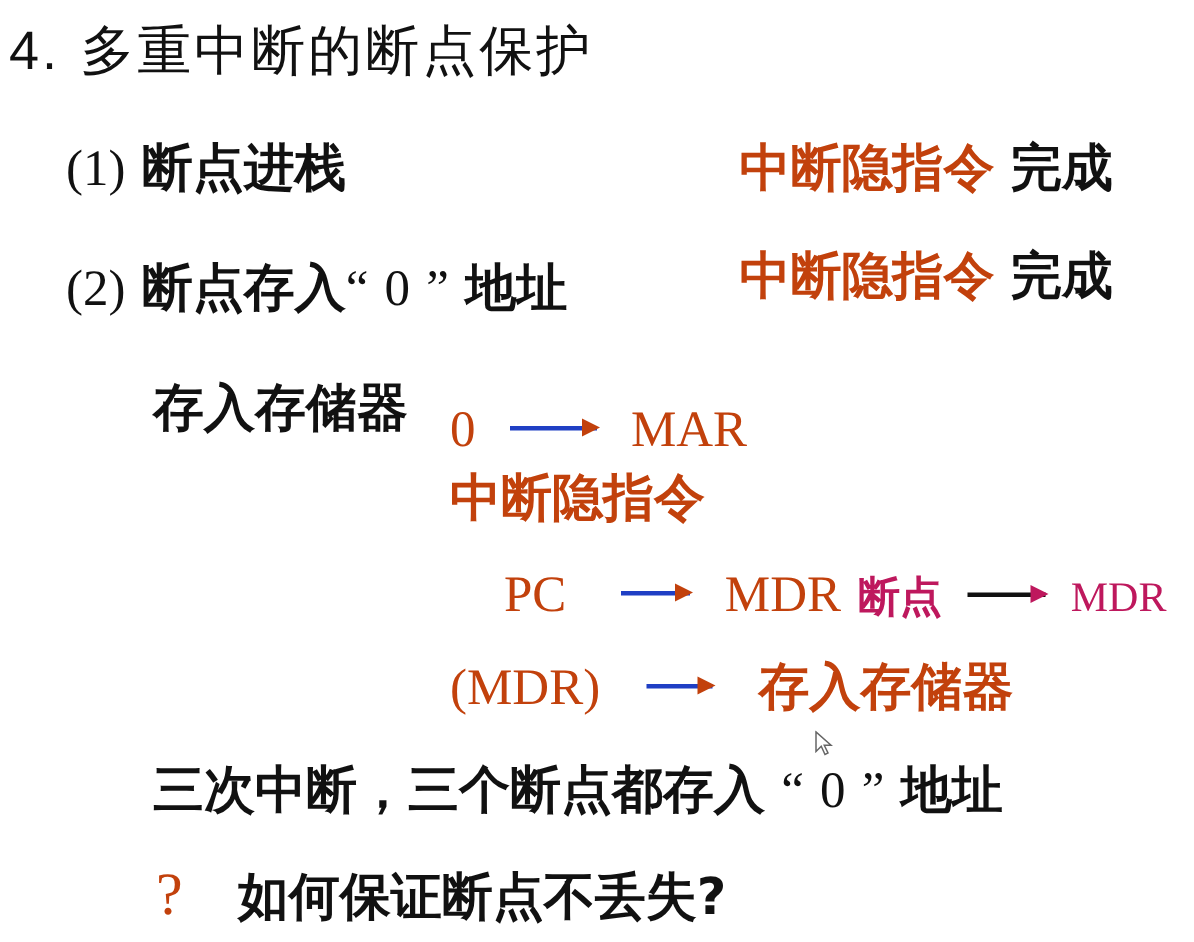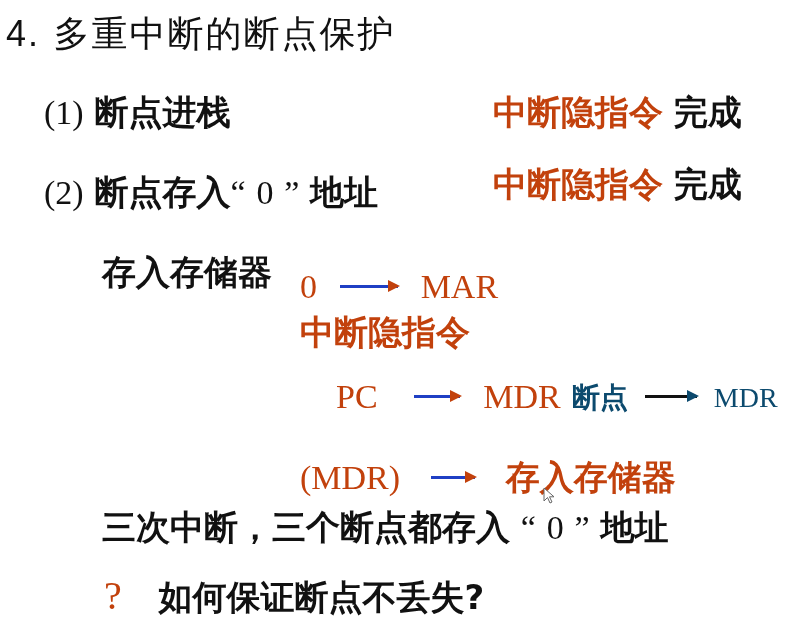--- a/index.html
+++ b/index.html
@@ -22,21 +22,21 @@
       line-height: 56px;
       font-family: "DejaVu Sans", "Liberation Sans", sans-serif;
       letter-spacing: 2px;
     }
     .title .num { font-family: "Liberation Sans", sans-serif; }
     .line {
       font-size: 34px;
       line-height: 44px;
     }
     .blue { color: #c2410c; }
-    .black { color: #0c4a6e; }
+    .black { color: #be185d; }
     .latin { font-family: "Liberation Serif", serif; }
     .cjk { font-family: "DejaVu Sans", sans-serif; font-weight: bold; }
     .arrow {
       display: inline-block;
       vertical-align: middle;
       position: relative;
       height: 3px;
       margin: 0 12px;
       top: -3px;
     }
@@ -104,21 +104,21 @@
     <span class="latin">PC</span>
     <span class="arrow blue" style="width:46px; margin-left:26px;"></span>
     <span class="latin">MDR</span>
   </div>
   <div class="abs black" style="left:572px; top:378px; font-size:28px; line-height:40px;">
     <span class="cjk">断点</span>
     <span class="arrow black" style="width:52px; margin:0 8px;"></span>
     <span class="latin">MDR</span>
   </div>
 
-  <div class="abs line blue" style="left:300px; top:436px;margin-top:19px;">
+  <div class="abs line blue" style="left:300px; top:436px;">
     <span class="latin">(MDR)</span>
     <span class="arrow blue" style="width:44px; margin:0 20px;"></span>
     <span class="cjk">存入存储器</span>
   </div>
 
   <svg class="abs cursor" viewBox="0 0 14 18">
     <path d="M1 1 L1 14 L4.5 10.5 L7 16 L9 15 L6.5 9.8 L11 9.8 Z" fill="#ffffff" stroke="#666666" stroke-width="1"></path>
   </svg>
 
   <div class="abs line" style="left:102px; top:505px;">

